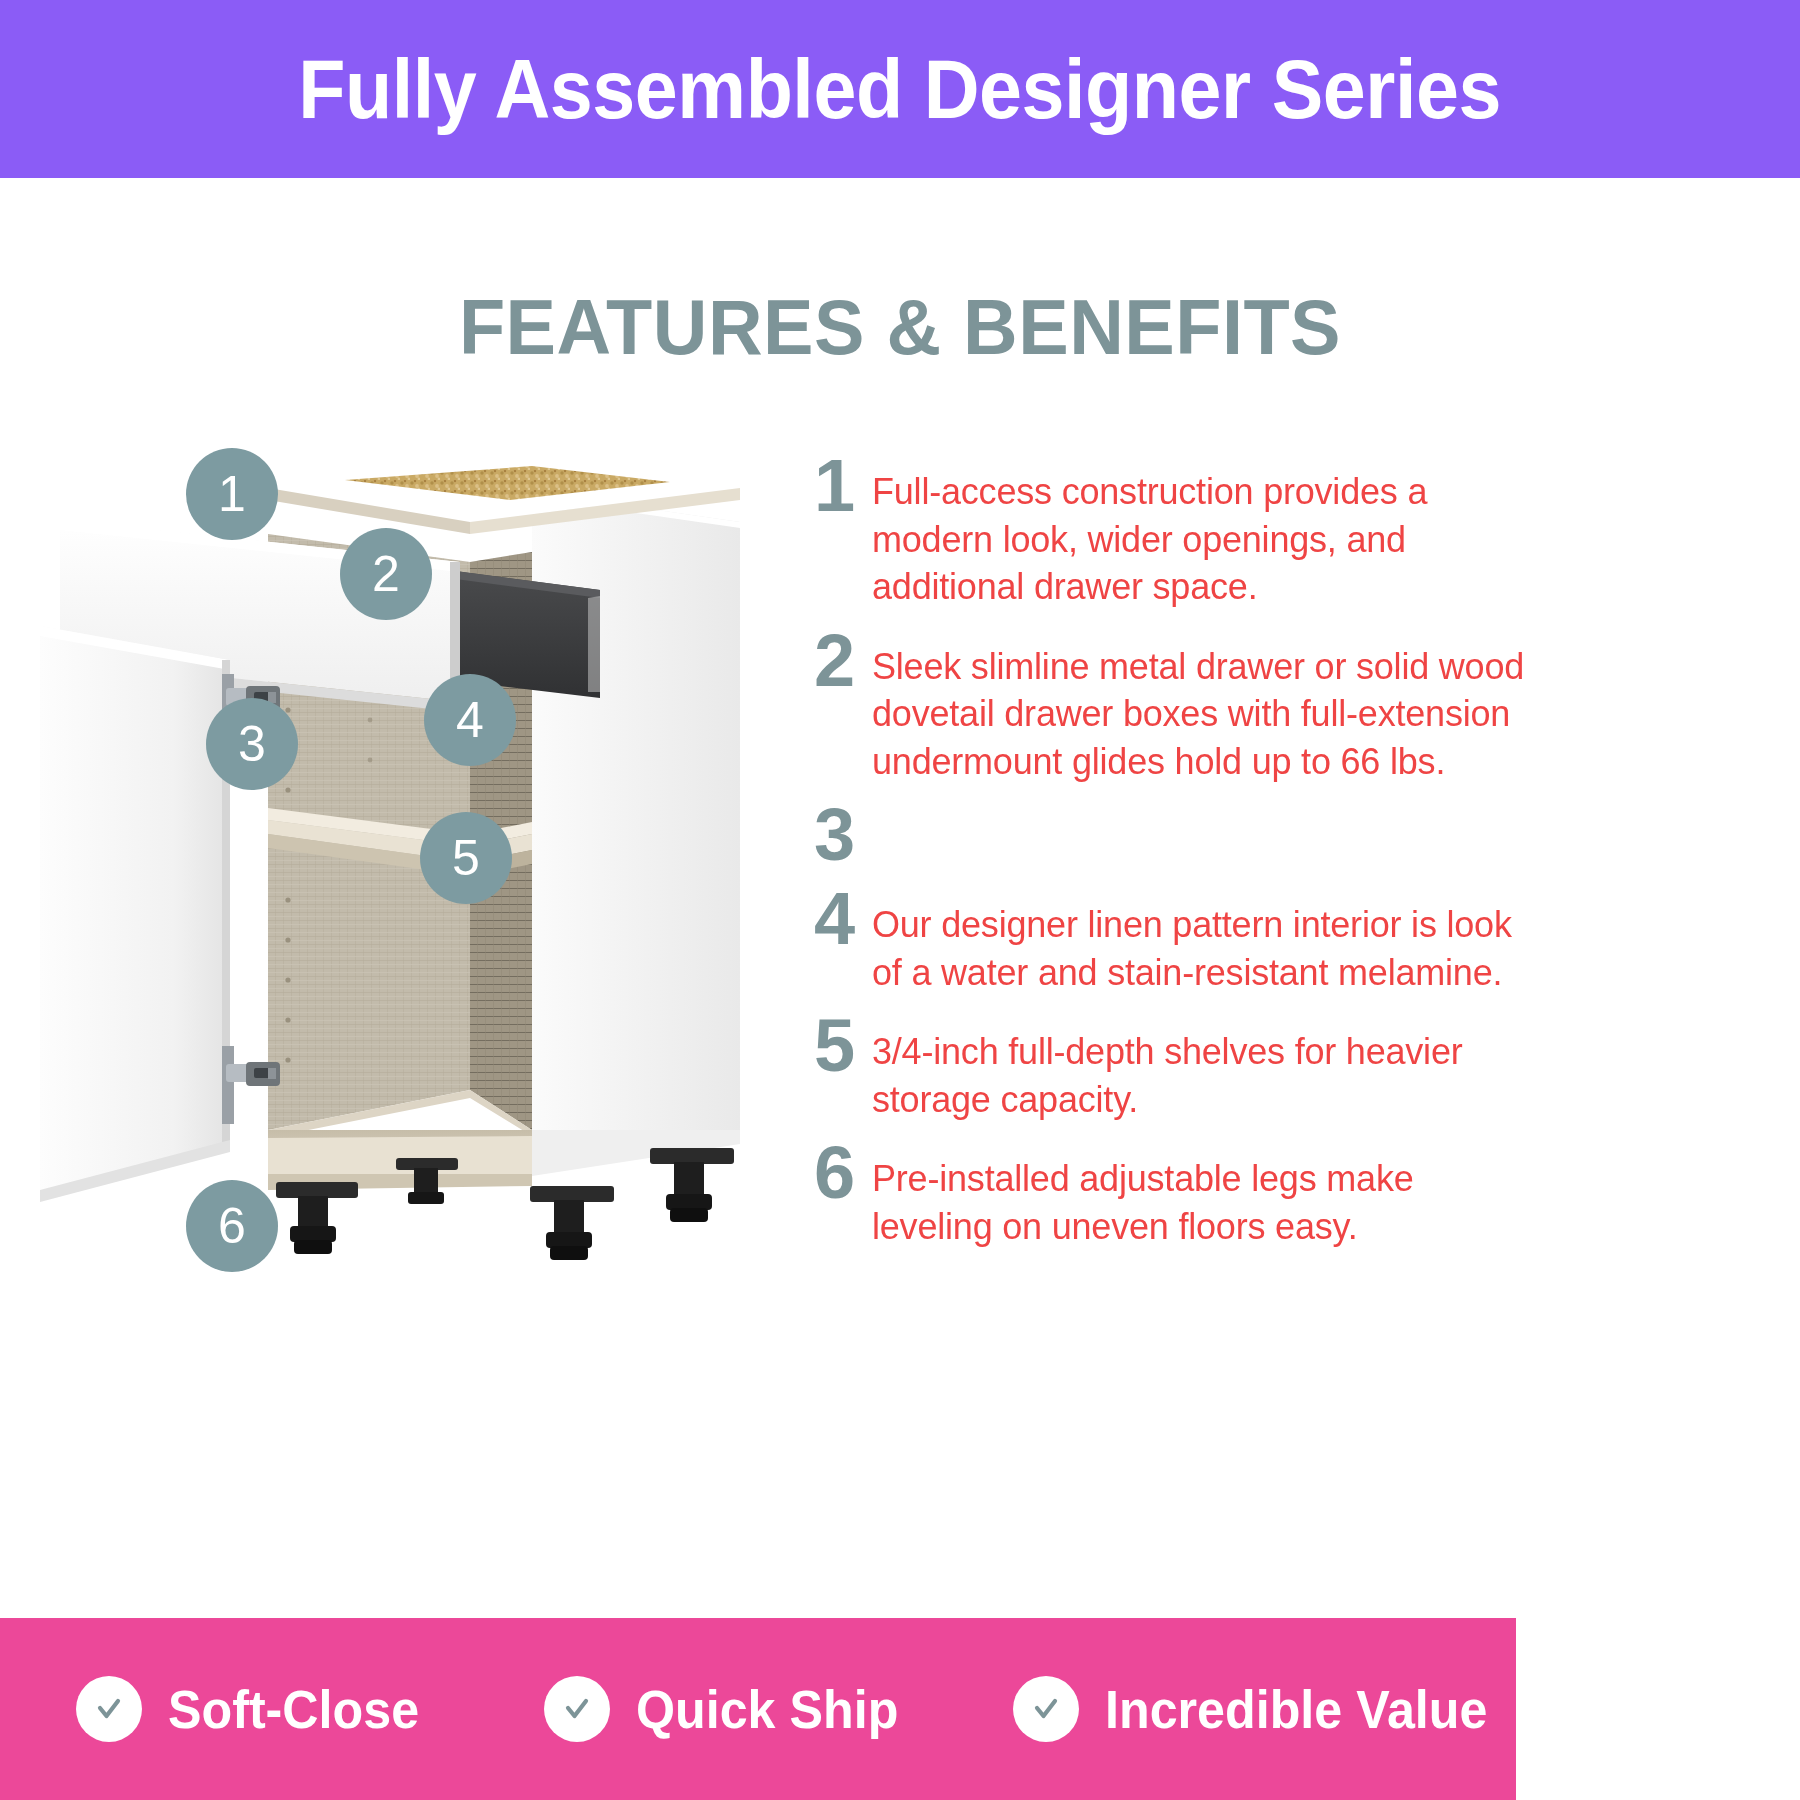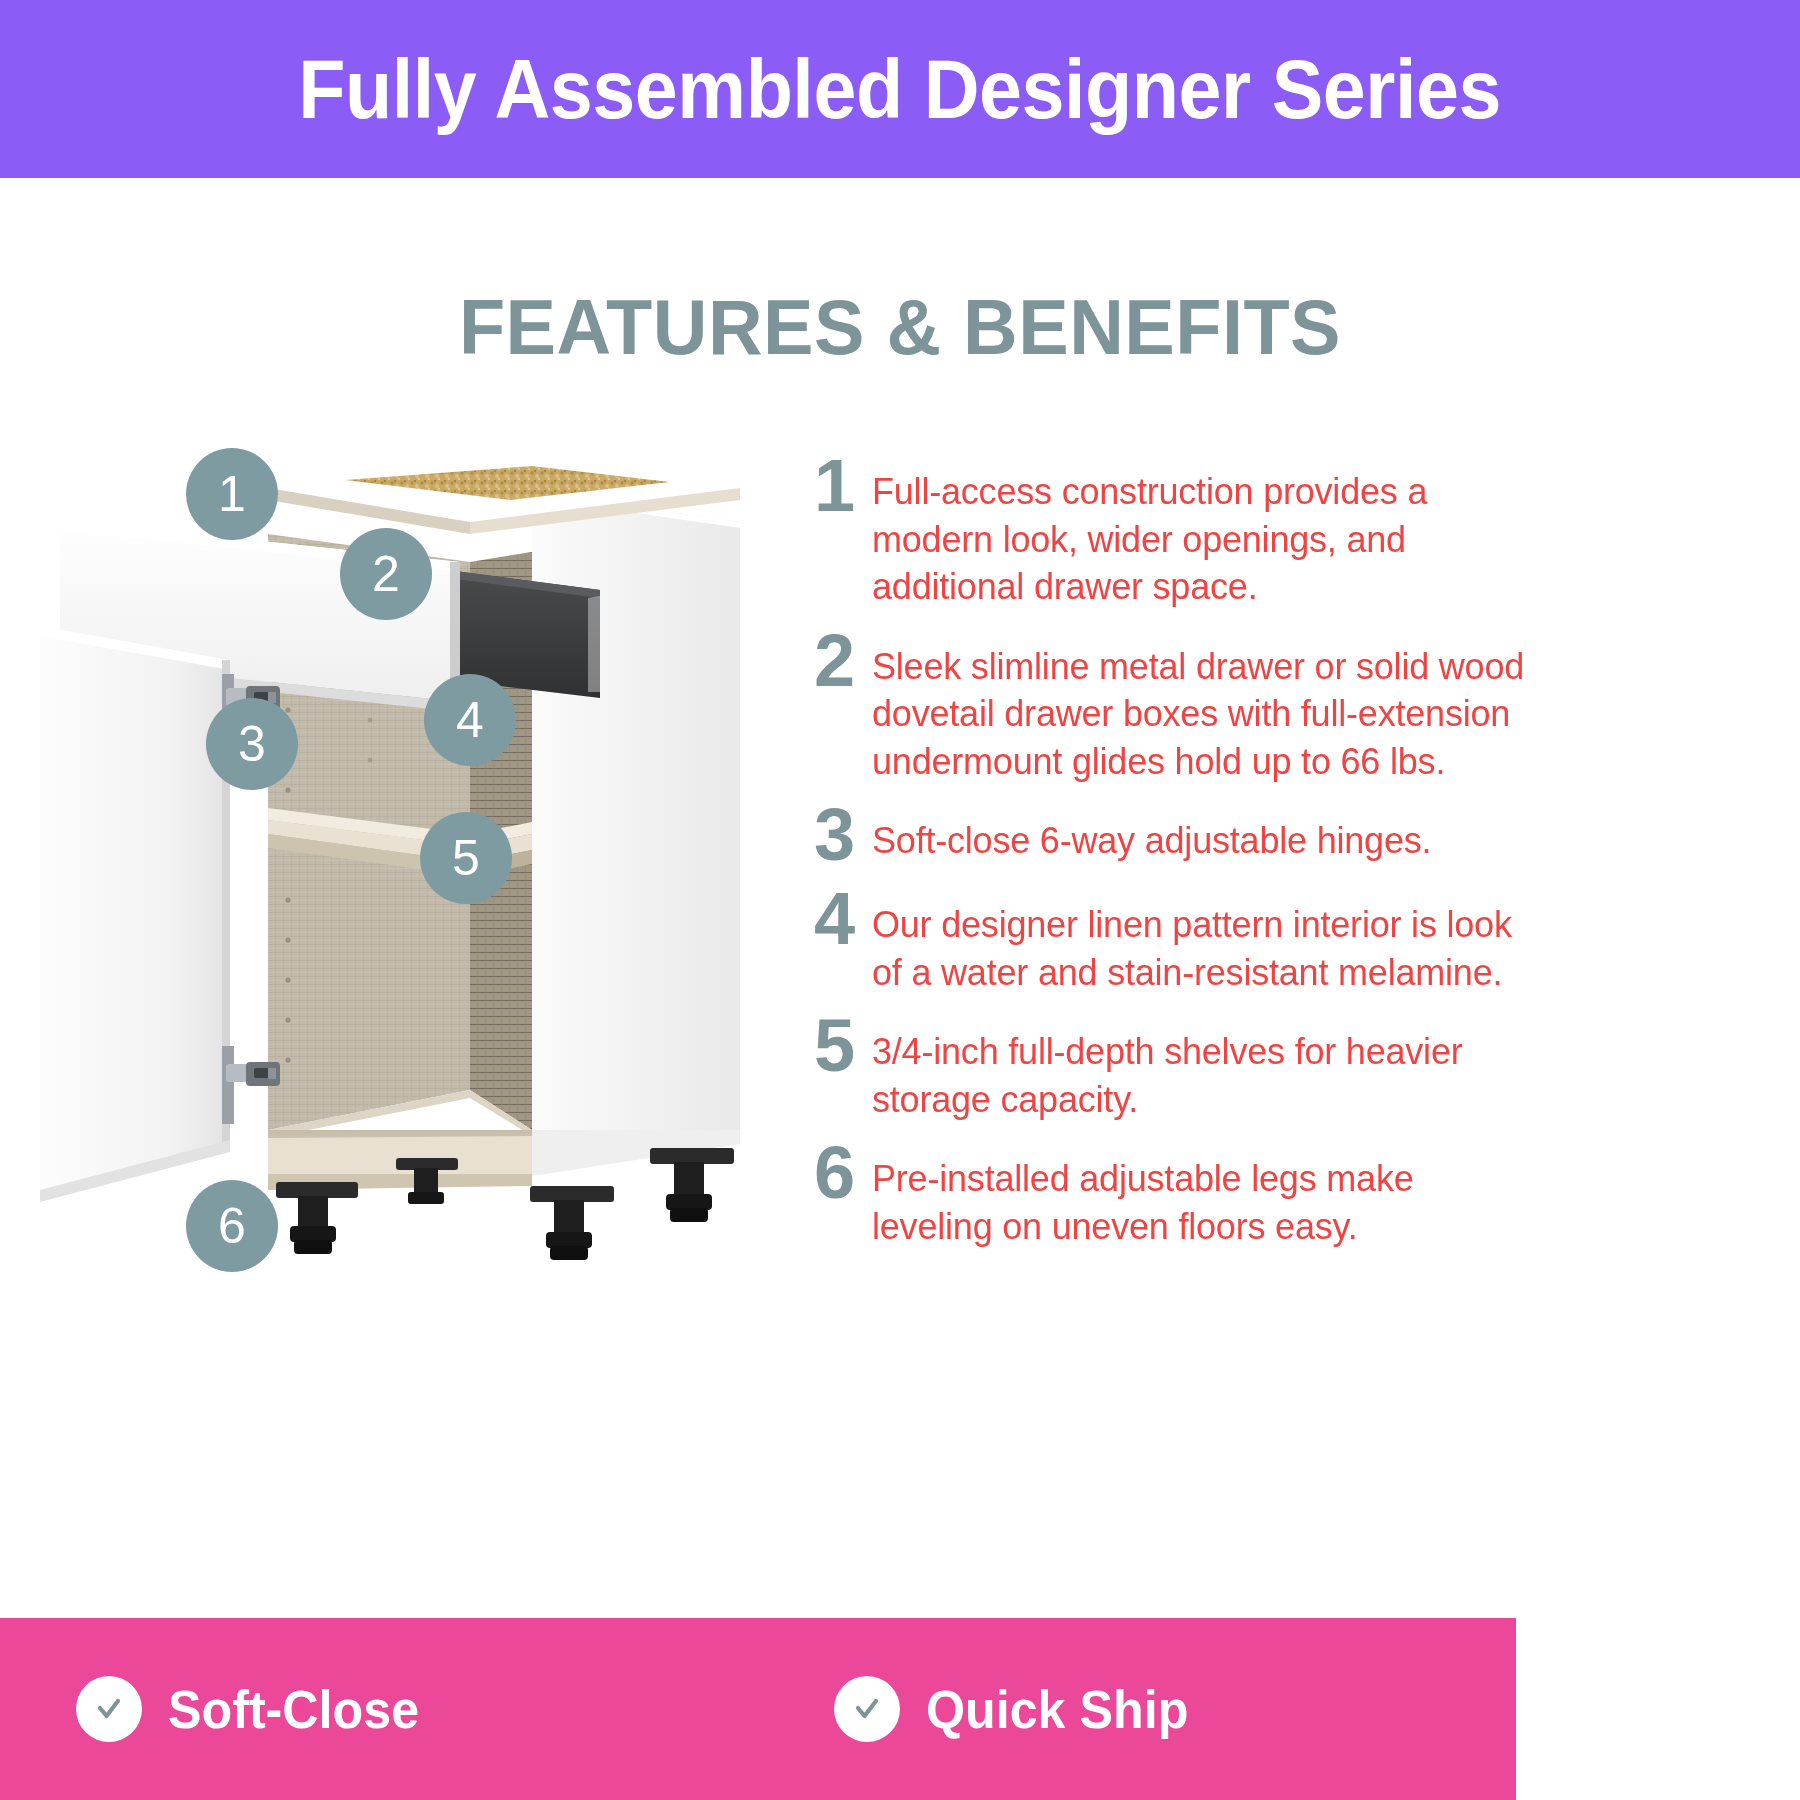--- a/index.html
+++ b/index.html
@@ -311,21 +311,20 @@
   <div class="feature">
     <div class="feature-num">1</div>
     <div class="feature-text">Full-access construction provides a modern look, wider openings, and additional drawer space.</div>
   </div>
   <div class="feature">
     <div class="feature-num">2</div>
     <div class="feature-text">Sleek slimline metal drawer or solid wood dovetail drawer boxes with full-extension undermount glides hold up to 66 lbs.</div>
   </div>
   <div class="feature">
     <div class="feature-num">3</div>
-    <div class="feature-text">Soft-close 6-way adjustable hinges.</div>
   </div>
   <div class="feature">
     <div class="feature-num">4</div>
     <div class="feature-text">Our designer linen pattern interior is look of a water and stain-resistant melamine.</div>
   </div>
   <div class="feature">
     <div class="feature-num">5</div>
     <div class="feature-text">3/4-inch full-depth shelves for heavier storage capacity.</div>
   </div>
   <div class="feature">
@@ -347,14 +346,22 @@
 
   <div class="footer-item">
     <span class="check-circle">
       <svg width="40" height="40" viewBox="0 0 40 40">
         <path d="M11 19 L17.5 27 L29 12" fill="none" stroke="#7d9498" stroke-width="4.2" stroke-linecap="round" stroke-linejoin="round"></path>
       </svg>
     </span>
     <span class="footer-label">Quick Ship</span>
   </div>
 
+  <div class="footer-item">
+    <span class="check-circle">
+      <svg width="40" height="40" viewBox="0 0 40 40">
+        <path d="M11 19 L17.5 27 L29 12" fill="none" stroke="#7d9498" stroke-width="4.2" stroke-linecap="round" stroke-linejoin="round"></path>
+      </svg>
+    </span>
+    <span class="footer-label">Incredible Value</span>
+  </div>
 
 </div>
 
 </body></html>

